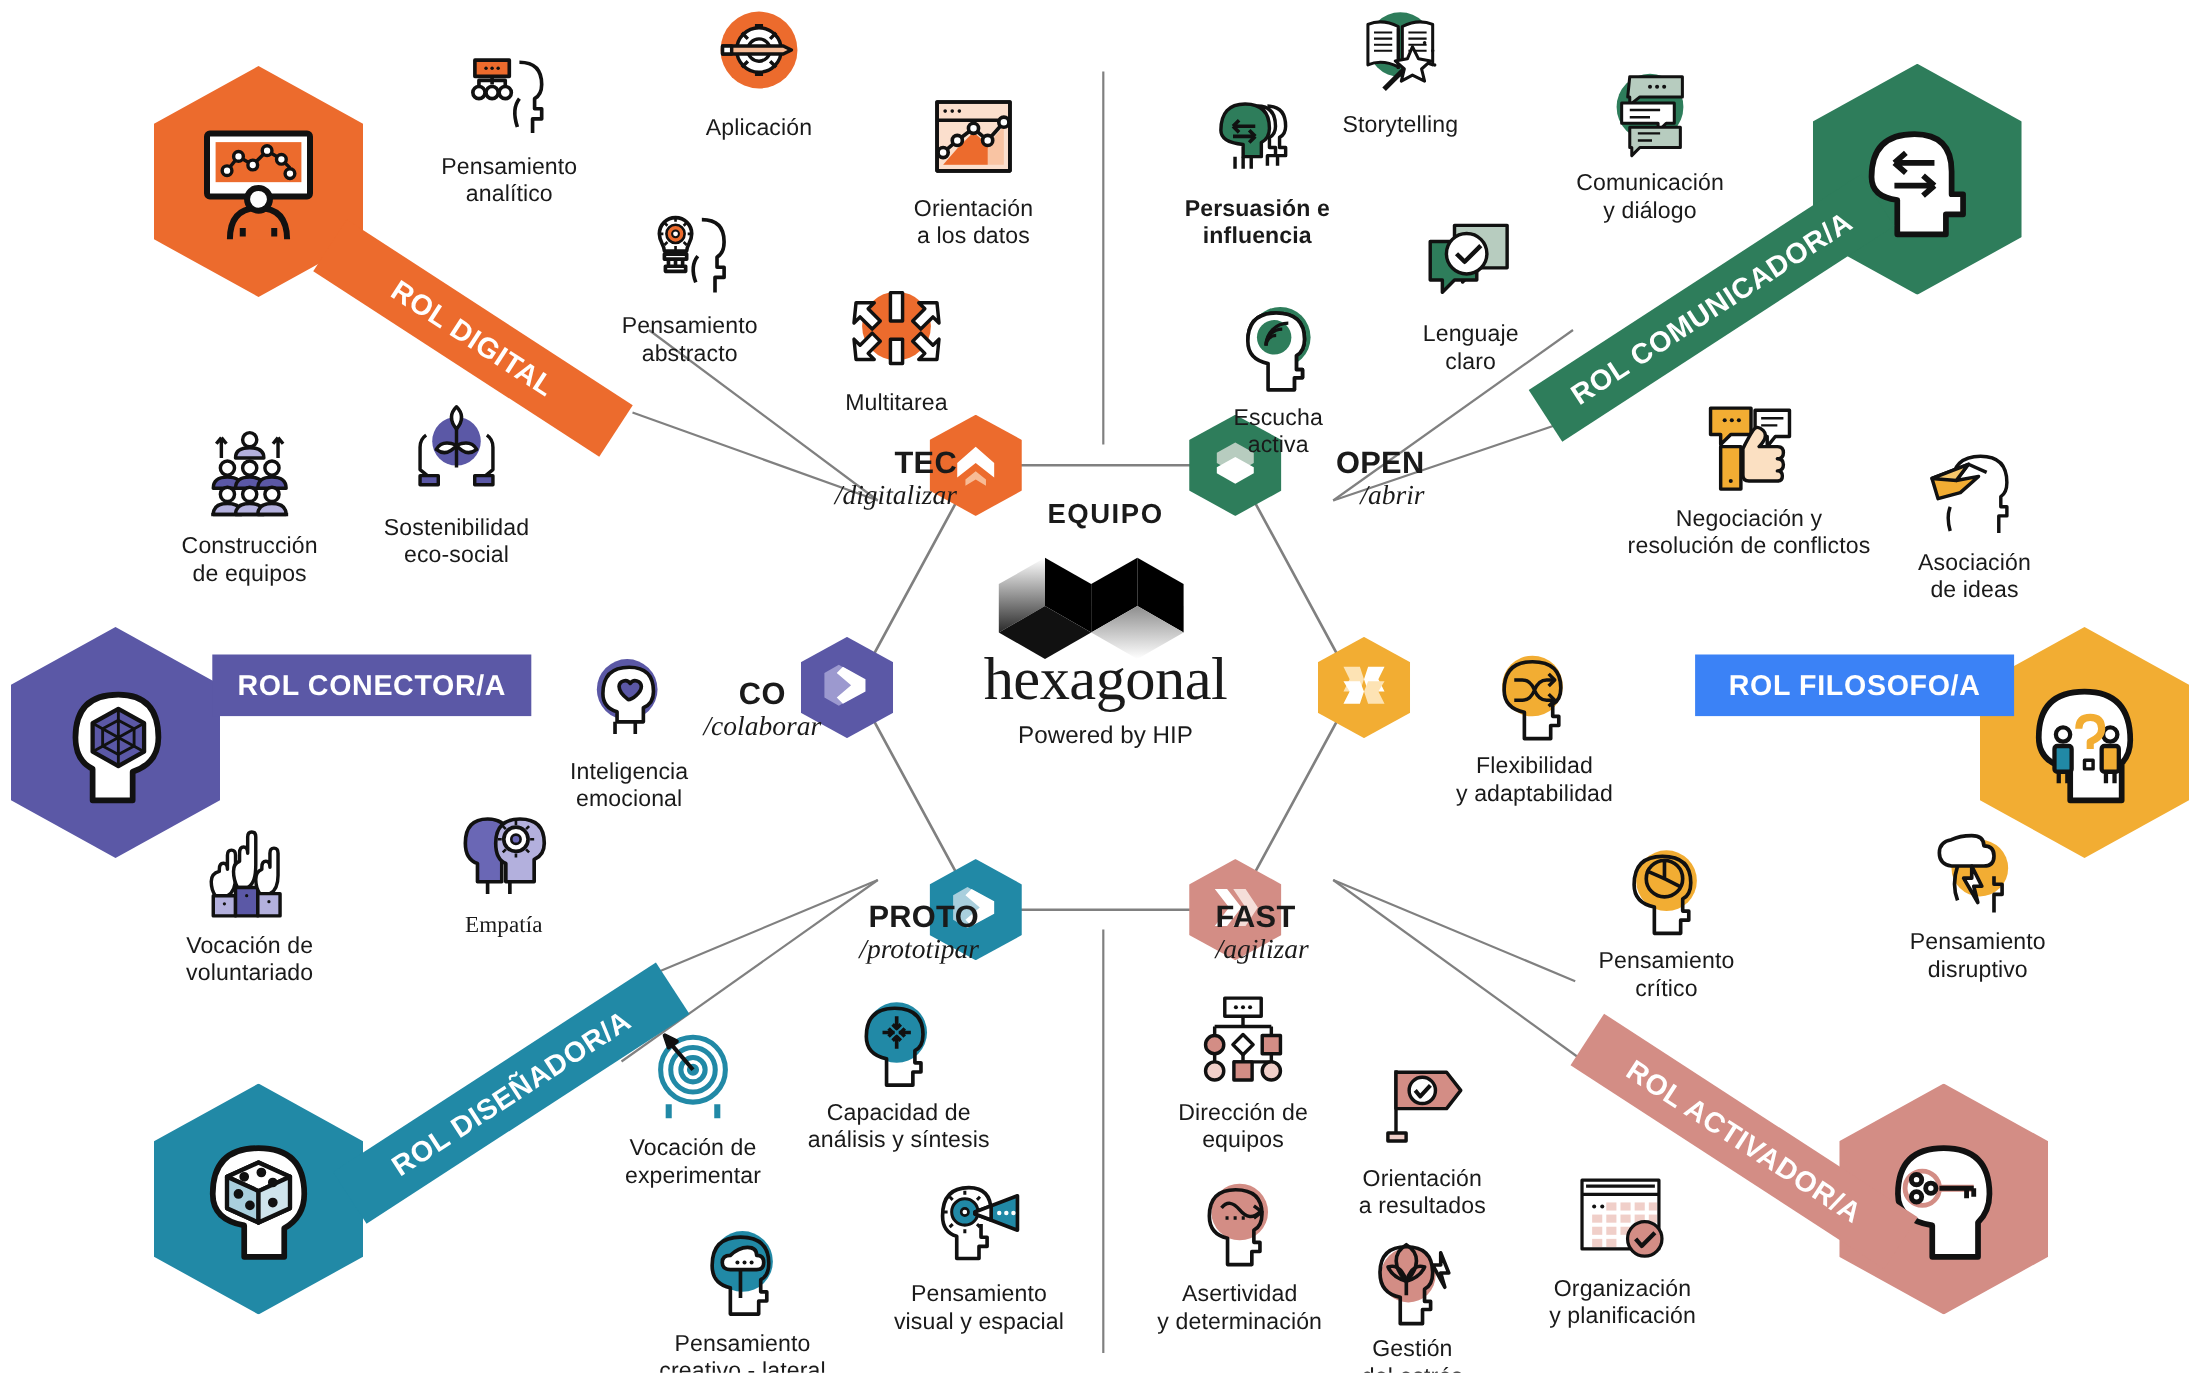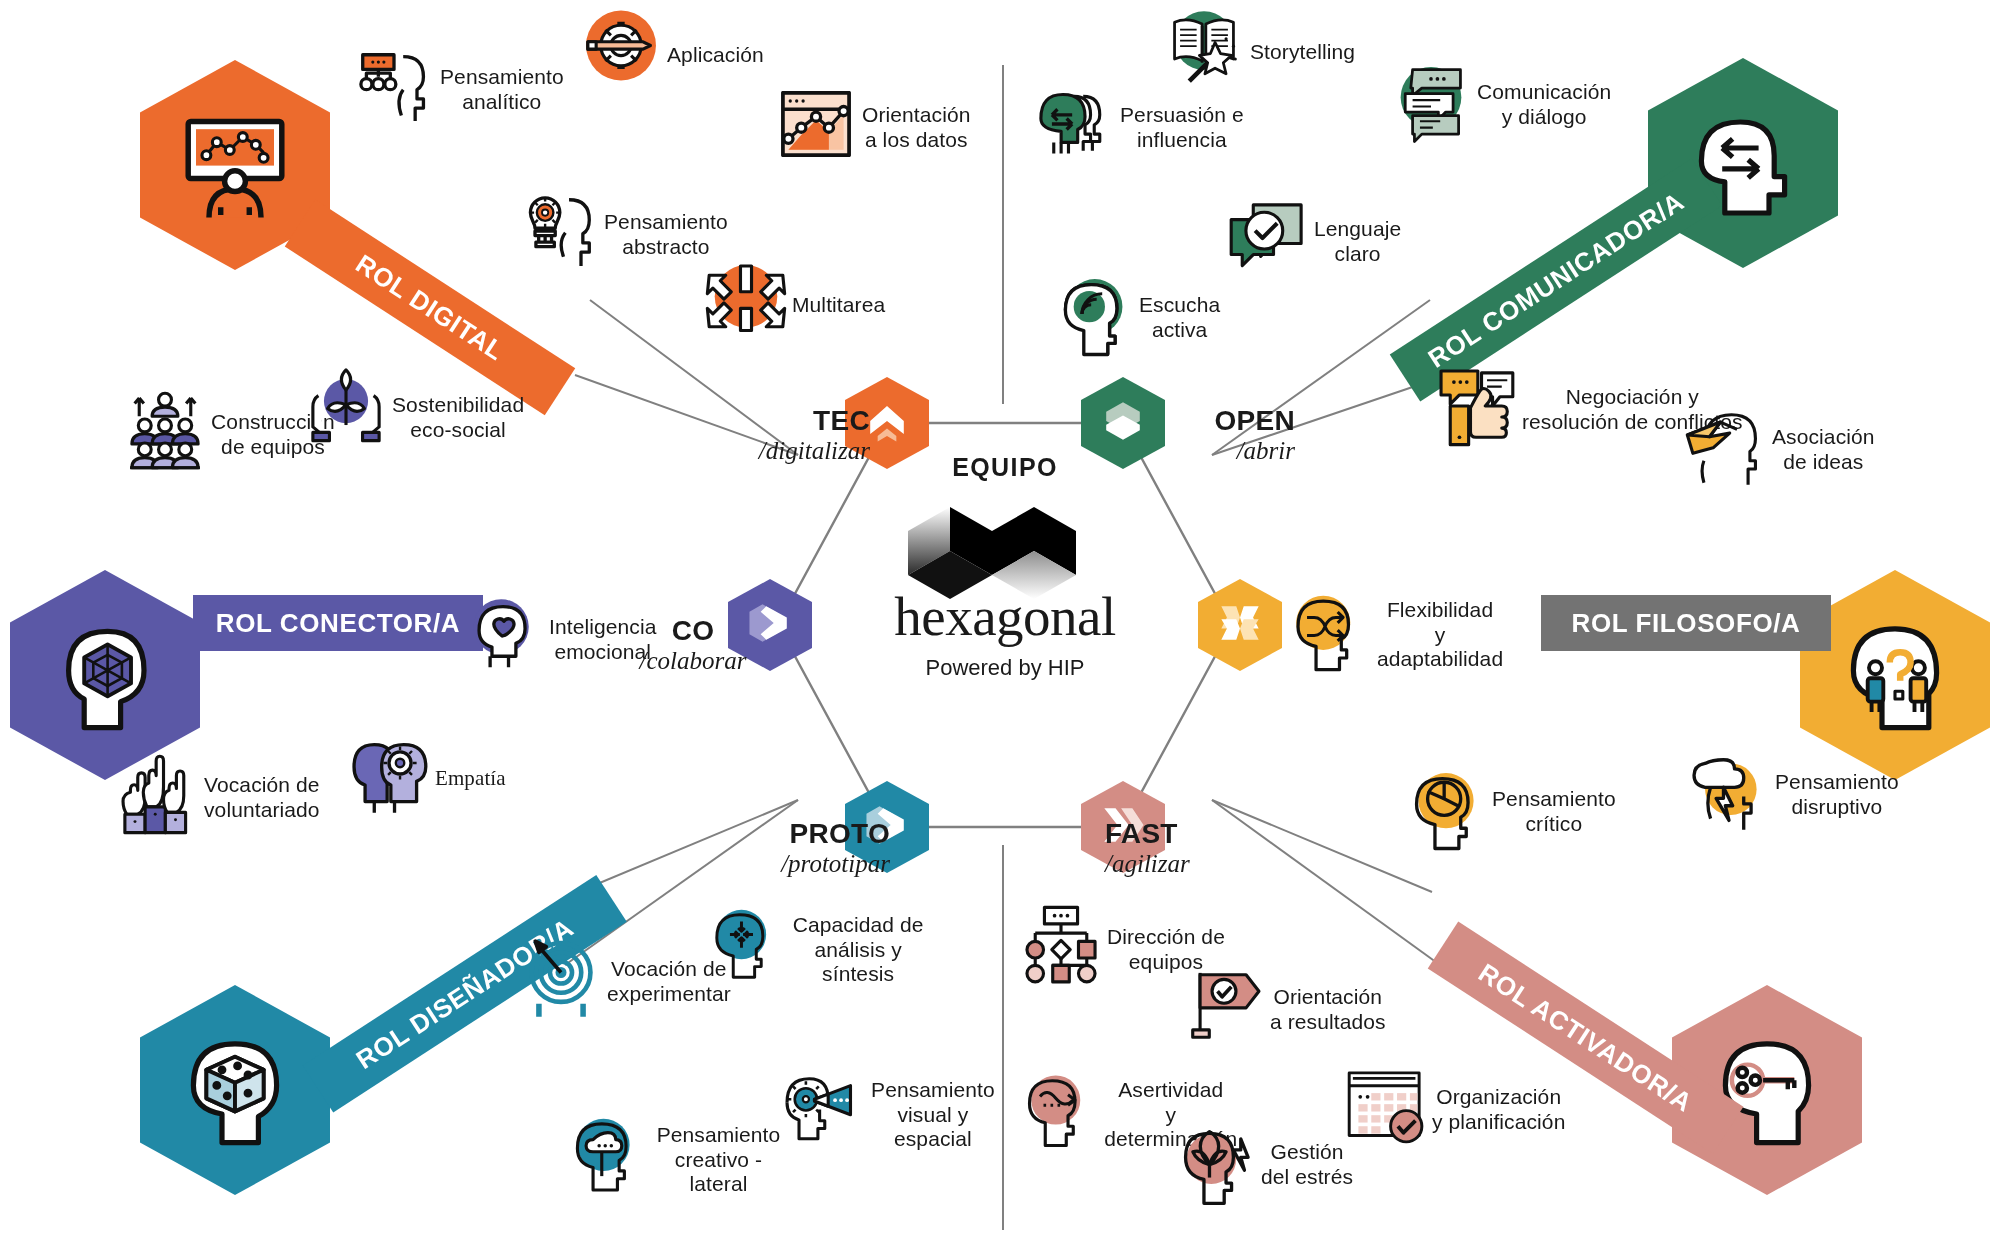--- a/index.html
+++ b/index.html
@@ -5,21 +5,21 @@
   * { box-sizing: border-box; margin:0; padding:0; }
   html,body { background:#ffffff; }
   body {
     width:2000px; height:1248px; position:relative; overflow:hidden;
     font-family:"Liberation Sans", sans-serif; color:#1a1a1a;
   }
   #stage { position:absolute; inset:0; }
 
   
   .skill { position:absolute; width:230px; text-align:center;
-           display:flex; flex-direction:row; align-items:center; }
+           display:flex; flex-direction:column; align-items:center; }
   .skill .ico { width:92px; height:92px; position:relative; }
   .skill .cap { margin-top:8px; font-size:21px; line-height:1.18; color:#1a1a1a;
                 letter-spacing:.1px; white-space:pre-line; }
 
   
   .rolehex { position:absolute; width:190px; height:210px;
              clip-path:polygon(50% 0%,100% 25%,100% 75%,50% 100%,0% 75%,0% 25%);
              display:flex; align-items:center; justify-content:center; }
   .rolehex svg { width:130px; height:130px; }
 
@@ -190,21 +190,21 @@
 
   <div class="ribbon" id="ribbon-digital" style="left: 300px; top: 195px; width: 310px; transform: rotate(33deg); transform-origin: left center; background: rgb(236, 107, 45);">
     <span>ROL DIGITAL</span>
   </div>
   <div class="ribbon" id="ribbon-comunicador" style="left: 1405px; top: 350px; width: 360px; transform: rotate(-33deg); transform-origin: left center; background: rgb(46, 125, 91);">
     <span>ROL COMUNICADOR/A</span>
   </div>
   <div class="ribbon" id="ribbon-conector" style="left: 193px; top: 595px; width: 290px; background: rgb(91, 88, 166);">
     <span>ROL CONECTOR/A</span>
   </div>
-  <div class="ribbon" id="ribbon-filosofo" style="left: 1541px; top: 595px; width: 290px; background: #737373;">
+  <div class="ribbon" id="ribbon-filosofo" style="left: 1541px; top: 595px; width: 290px; background: #3b82f6;">
     <span>ROL FILOSOFO/A</span>
   </div>
   <div class="ribbon" id="ribbon-disenador" style="left: 318px; top: 1061px; width: 350px; transform: rotate(-33deg); transform-origin: left center; background: rgb(33, 137, 166);">
     <span>ROL DISEÑADOR/A</span>
   </div>
   <div class="ribbon" id="ribbon-activador" style="left: 1443px; top: 917px; width: 340px; transform: rotate(33deg); transform-origin: left center; background: rgb(211, 141, 133);">
     <span>ROL ACTIVADOR/A</span>
   </div>
 
   <div id="wheel">
@@ -538,21 +538,21 @@
               <path d="M62 24v-4M62 56v-4M48 38h-4M80 38h-4M52 28l-3-3M75 51l-3-3M72 28l3-3M52 48l-3 3"></path>
             </g>
         <circle cx="62" cy="38" r="4.6" fill="#6a67b5" stroke="#111" stroke-width="2.6"></circle>
         <path d="M34 80v12M56 80v12"></path>
       </g>
         </svg>
     </span>
     <span class="cap">Empatía</span>
   </div>
 
-  <div class="skill" style="left:1028px; top:78px;">
+  <div class="skill" style="left:1028px; top:78px;font-weight:bold;">
     <span class="ico">
       <svg viewBox="0 0 100 100">
           <g fill="none" stroke="#111" stroke-width="3.4" stroke-linejoin="round">
         <path d="M60 20q18 0 18 20 0 8-6 11v10h6v8h-8v10" fill="#fff"></path>
         <path d="M50 20q18 0 18 20 0 8-6 11v10h6v8h-8v10" fill="#fff"></path>
         <path d="M14 44q0-26 24-26 24 0 24 24 0 10-8 14v14H36v-12q-22-2-22-14Z" fill="#2e7d5b"></path>
         <path d="M26 40h22M26 40l6-6M26 40l6 6" stroke-width="3.6"></path>
         <path d="M48 50H26M48 50l-6-6M48 50l-6 6" stroke-width="3.6"></path>
         <path d="M28 70v12M36 70v12M44 70v12"></path>
       </g>

